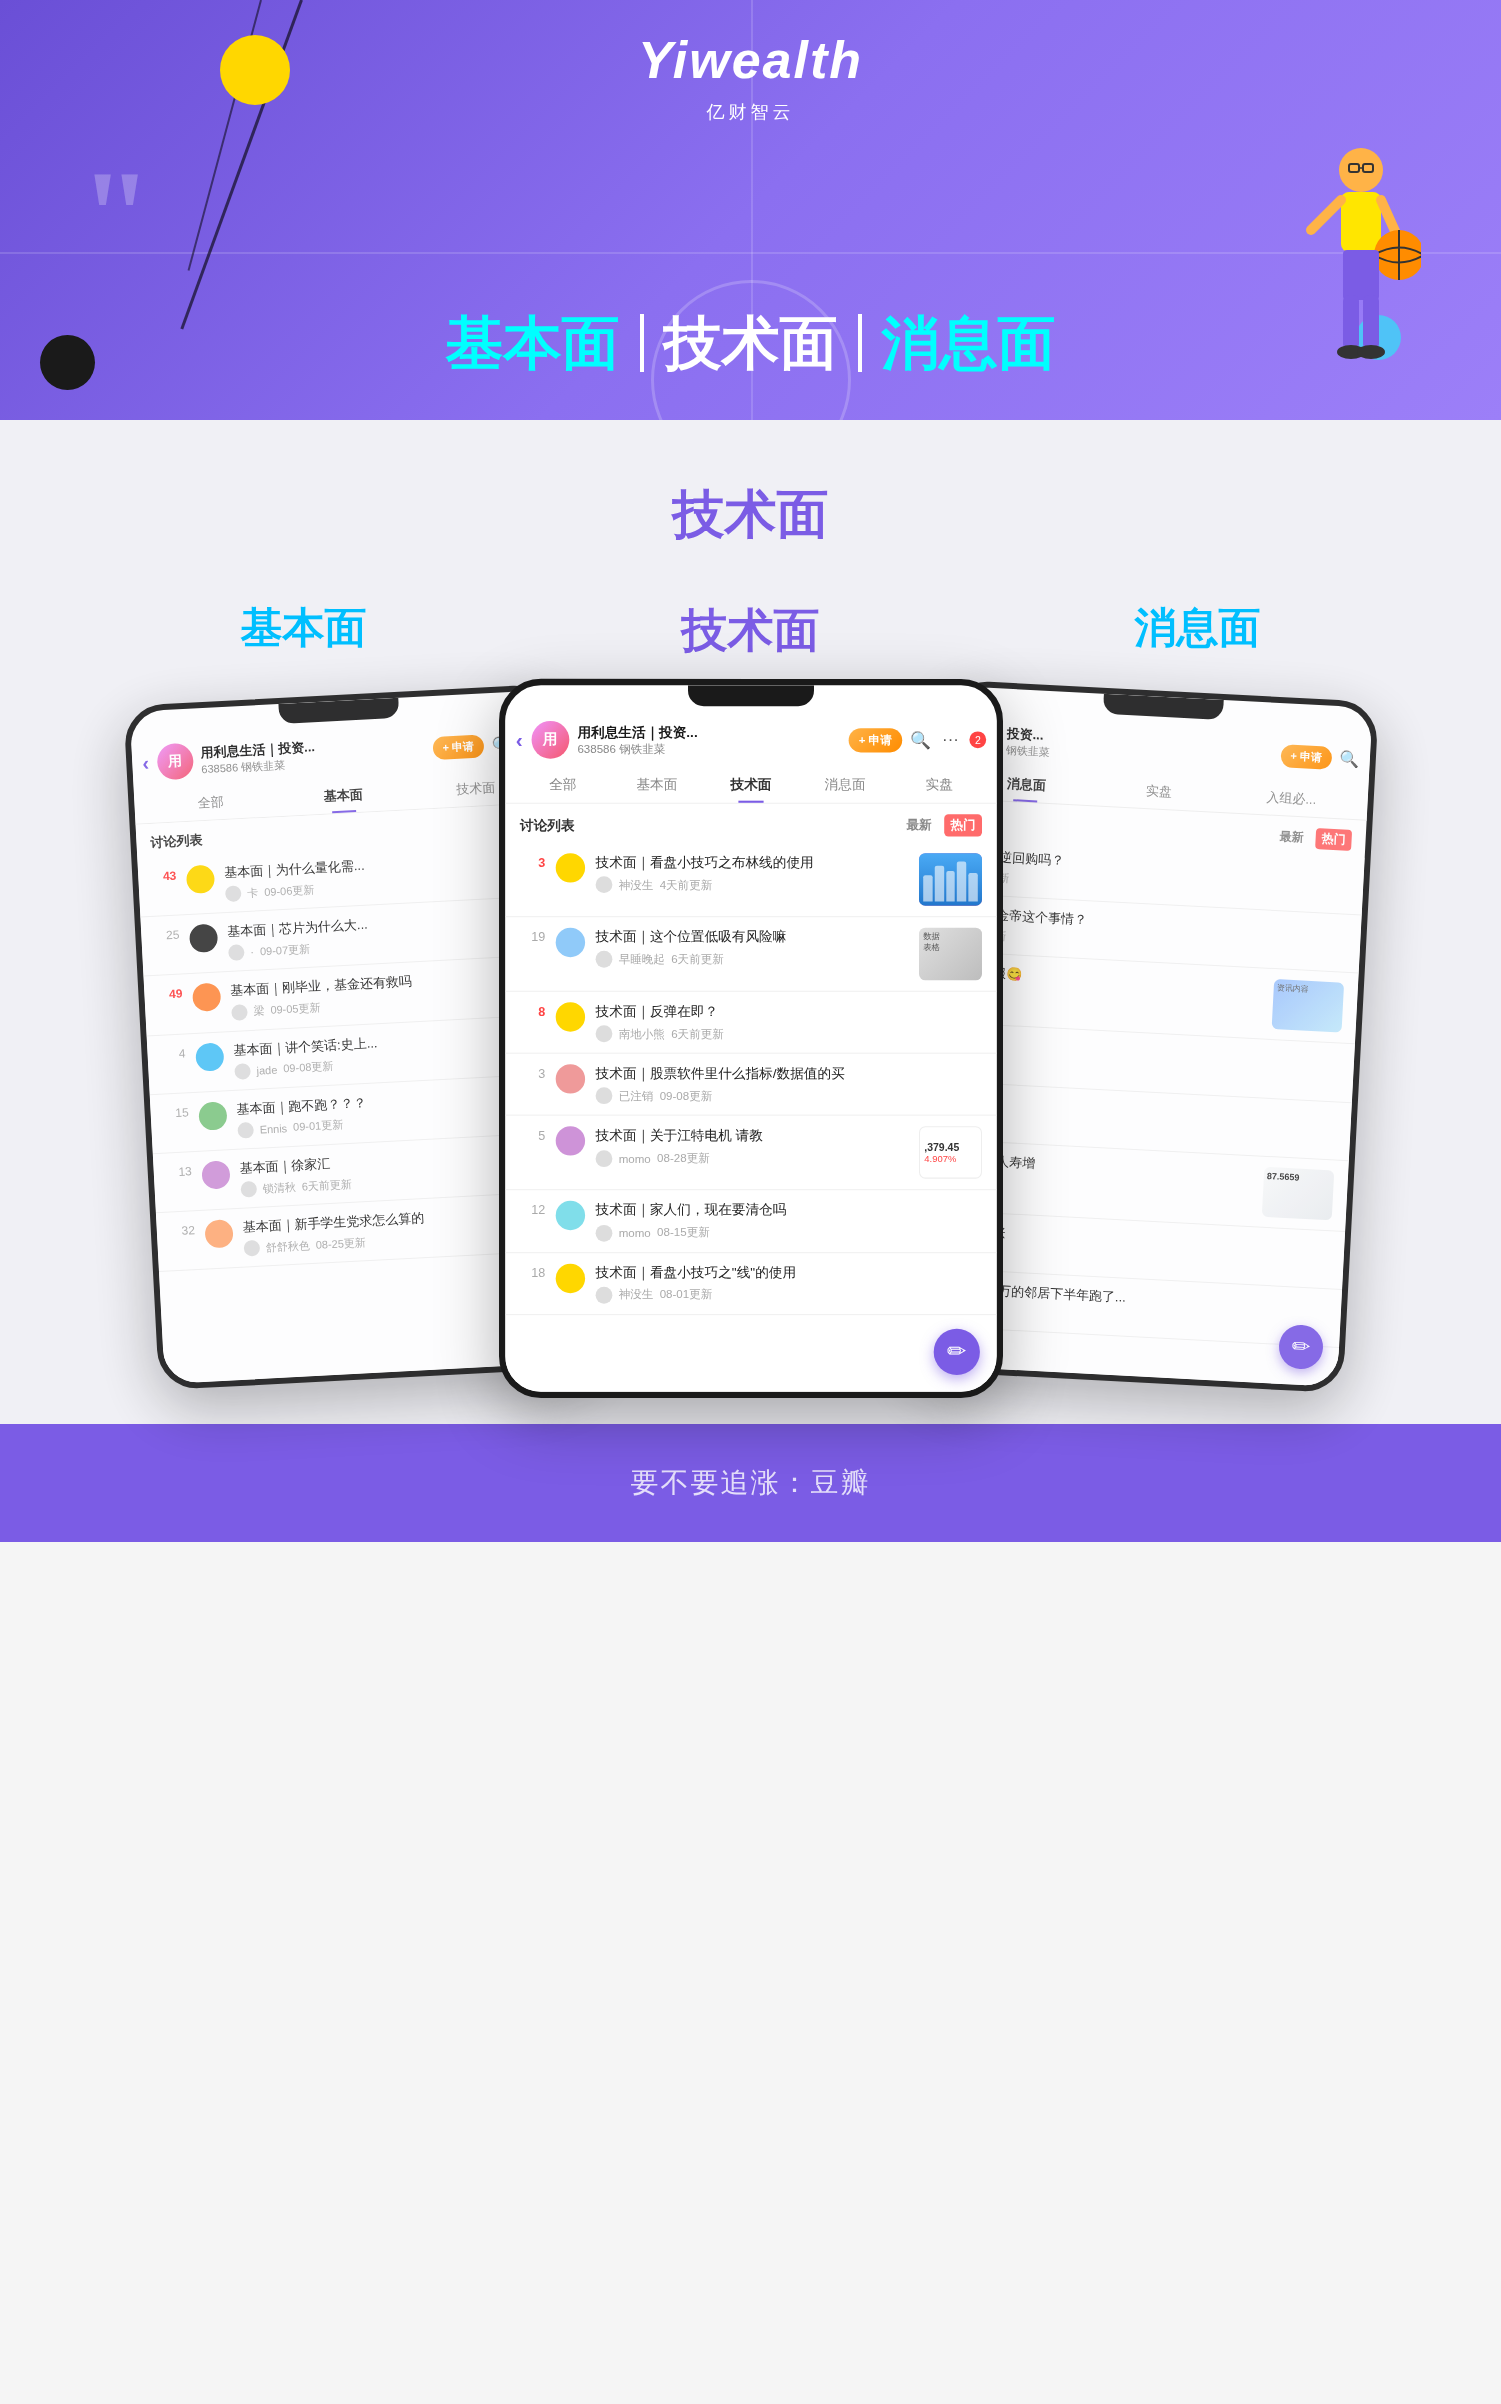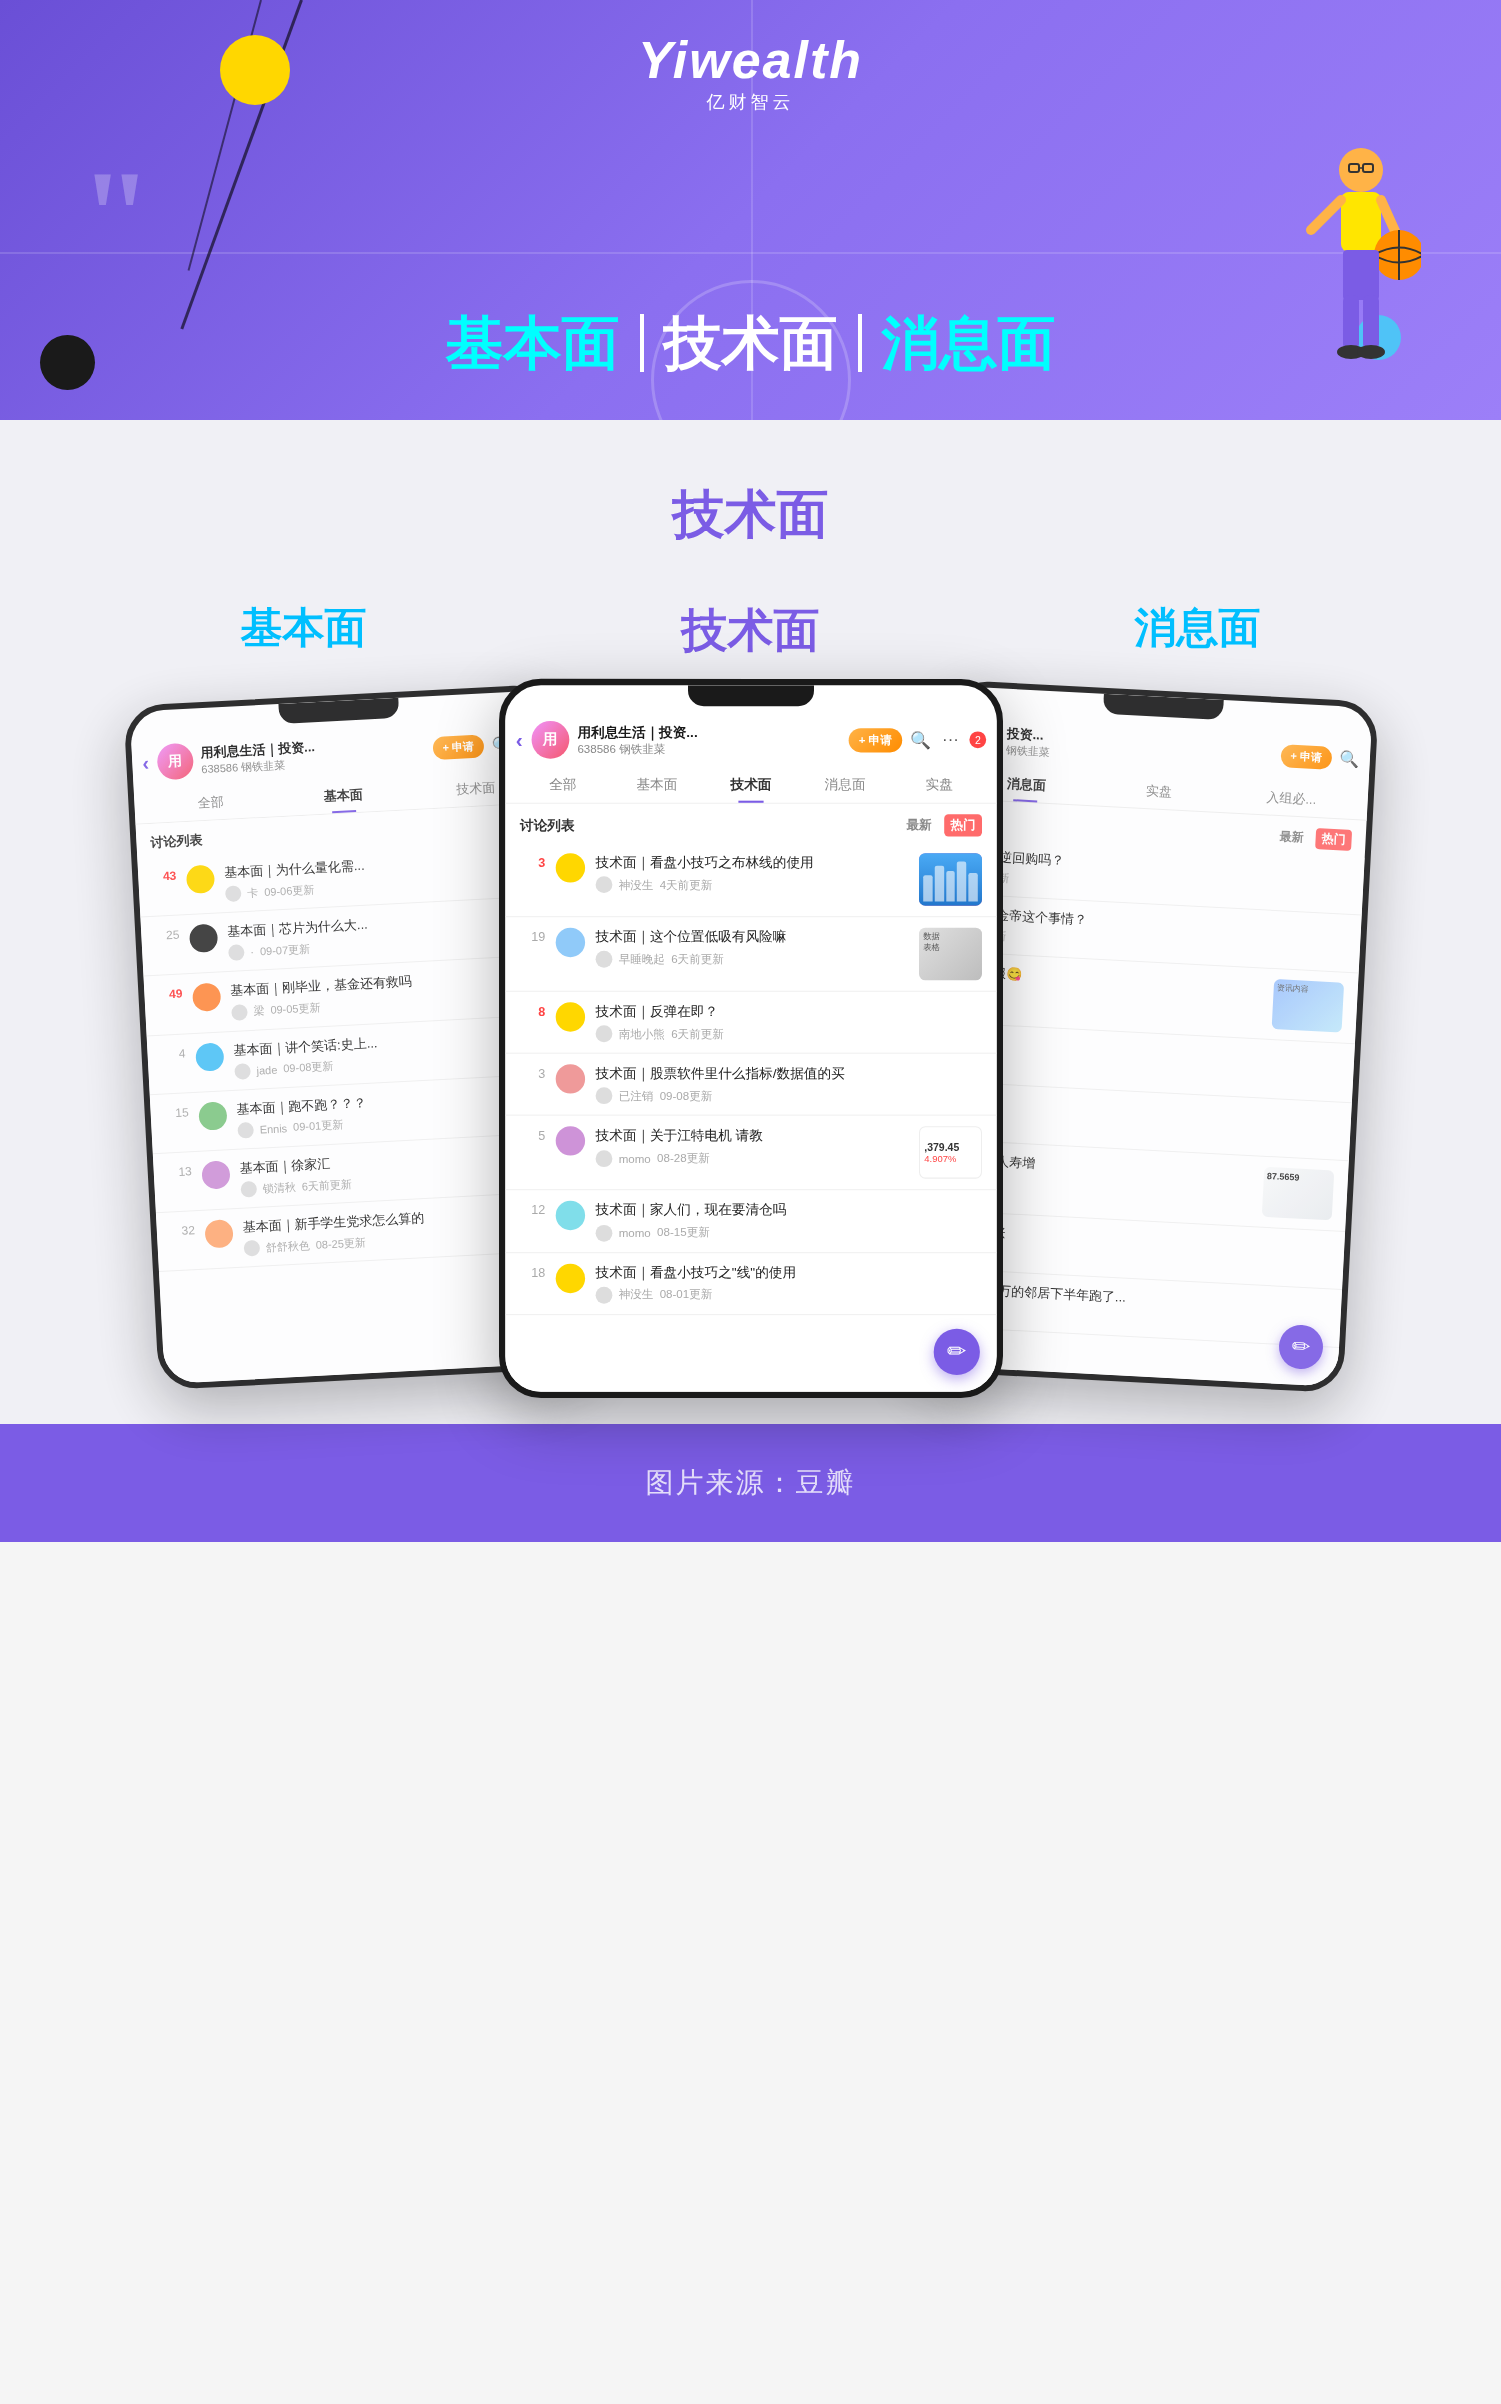--- a/index.html
+++ b/index.html
@@ -38,21 +38,21 @@
       color: white;
       font-size: 52px;
       font-weight: 700;
       letter-spacing: 2px;
       font-style: italic;
     }
     .logo-sub {
       color: white;
       font-size: 18px;
       letter-spacing: 4px;
-      margin-top: 0;
+      margin-top: 10px;
     }
 
     
     .yellow-ball {
       position: absolute;
       width: 70px;
       height: 70px;
       background: #FFD700;
       border-radius: 50%;
       top: 35px;
@@ -946,14 +946,14 @@
 
           <div class="fab-btn">✏</div>
         </div>
       </div>
     </div>
 
   </div>
 </div>
 
 <div class="bottom-section">
-  <div class="bottom-text">图片来源：豆瓣</div>
+  <div class="bottom-text">要不要追涨：豆瓣</div>
 </div>
 
 </body></html>

